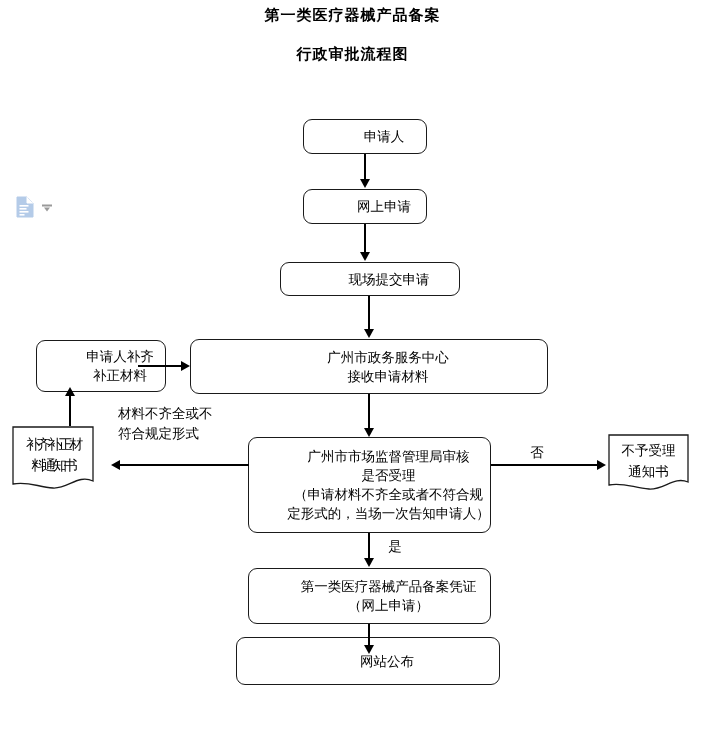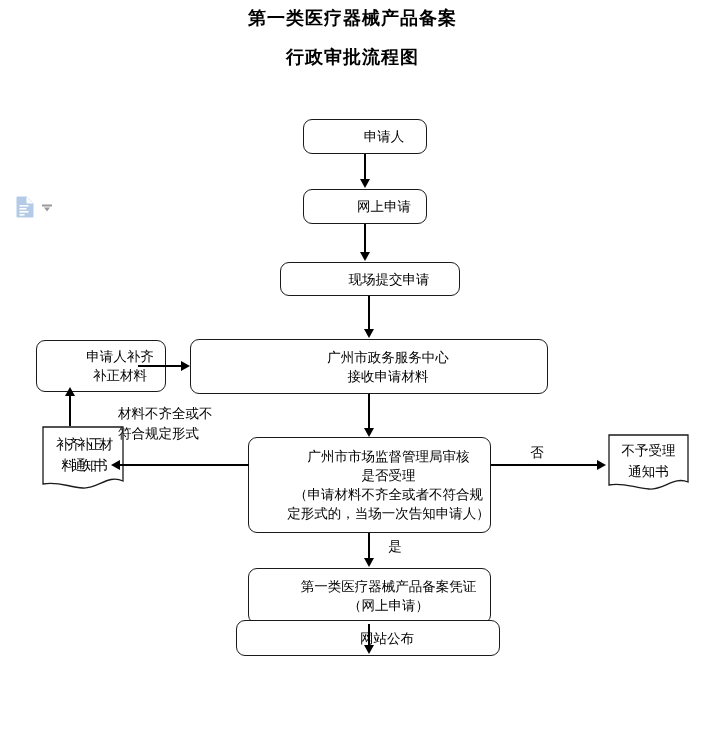--- a/index.html
+++ b/index.html
@@ -16,21 +16,21 @@
     color: #000000;
   }
 
   
   .title {
     position: absolute;
     left: 0;
     width: 705px;
     text-align: center;
     font-weight: bold;
-    font-size: 18px;
+    font-size: 15px;
     letter-spacing: 1px;
     color: #000;
   }
   #title-line1 { top: 6px; }
   #title-line2 { top: 45px; }
 
   
   #object-anchor {
     position: absolute;
     left: 16px;
@@ -178,40 +178,40 @@
 接收申请材料</div>
 
 <div class="node rounded" id="node-review-decision" style="left:248px; top:437px; width:243px; height:96px;">广州市市场监督管理局审核
 是否受理
 （申请材料不齐全或者不符合规
 定形式的，当场一次告知申请人）</div>
 
 <div class="node rounded" id="node-applicant-supplement" style="left:8px; top:340px; width:130px; height:52px;margin-left:28px;">申请人补齐
 补正材料</div>
 
-<div class="docnode" id="node-correction-notice" style="left:42px; top:426px; width:82px; height:65px;">
+<div class="docnode" id="node-correction-notice" style="left:12px; top:426px; width:82px; height:65px;">
   <svg viewBox="0 0 82 65" preserveAspectRatio="none">
     <path d="M1 1 H81 V55 C 66 48, 56 63, 41 62 C 26 61, 16 55, 1 58 Z" fill="#ffffff" stroke="#1a1a1a" stroke-width="1.3"></path>
   </svg>
   <div class="doctext">补齐补正材
 料通知书</div>
 </div>
 
 <div class="docnode" id="node-reject-notice" style="left:608px; top:434px; width:81px; height:58px;">
   <svg viewBox="0 0 81 58" preserveAspectRatio="none">
     <path d="M1 1 H80 V48 C 66 42, 56 56, 41 55 C 26 54, 15 48, 1 51 Z" fill="#ffffff" stroke="#1a1a1a" stroke-width="1.3"></path>
   </svg>
   <div class="doctext">不予受理
 通知书</div>
 </div>
 
 <div class="node rounded" id="node-filing-certificate" style="left:248px; top:568px; width:243px; height:56px;">第一类医疗器械产品备案凭证
 （网上申请）</div>
 
-<div class="node rounded" id="node-website-publish" style="left:236px; top:620px; width:264px; height:36px;">网站公布</div>
+<div class="node rounded" id="node-website-publish" style="left:236px; top:637px; width:264px; height:48px;">网站公布</div>
 
 <div class="conn v" style="left:364px; top:154px; height:26px;"></div>
 <div class="arrowhead down" style="left:360px; top:179px;"></div>
 
 <div class="conn v" style="left:364px; top:224px; height:29px;"></div>
 <div class="arrowhead down" style="left:360px; top:252px;"></div>
 
 <div class="conn v" style="left:368px; top:296px; height:34px;"></div>
 <div class="arrowhead down" style="left:364px; top:329px;"></div>
 

